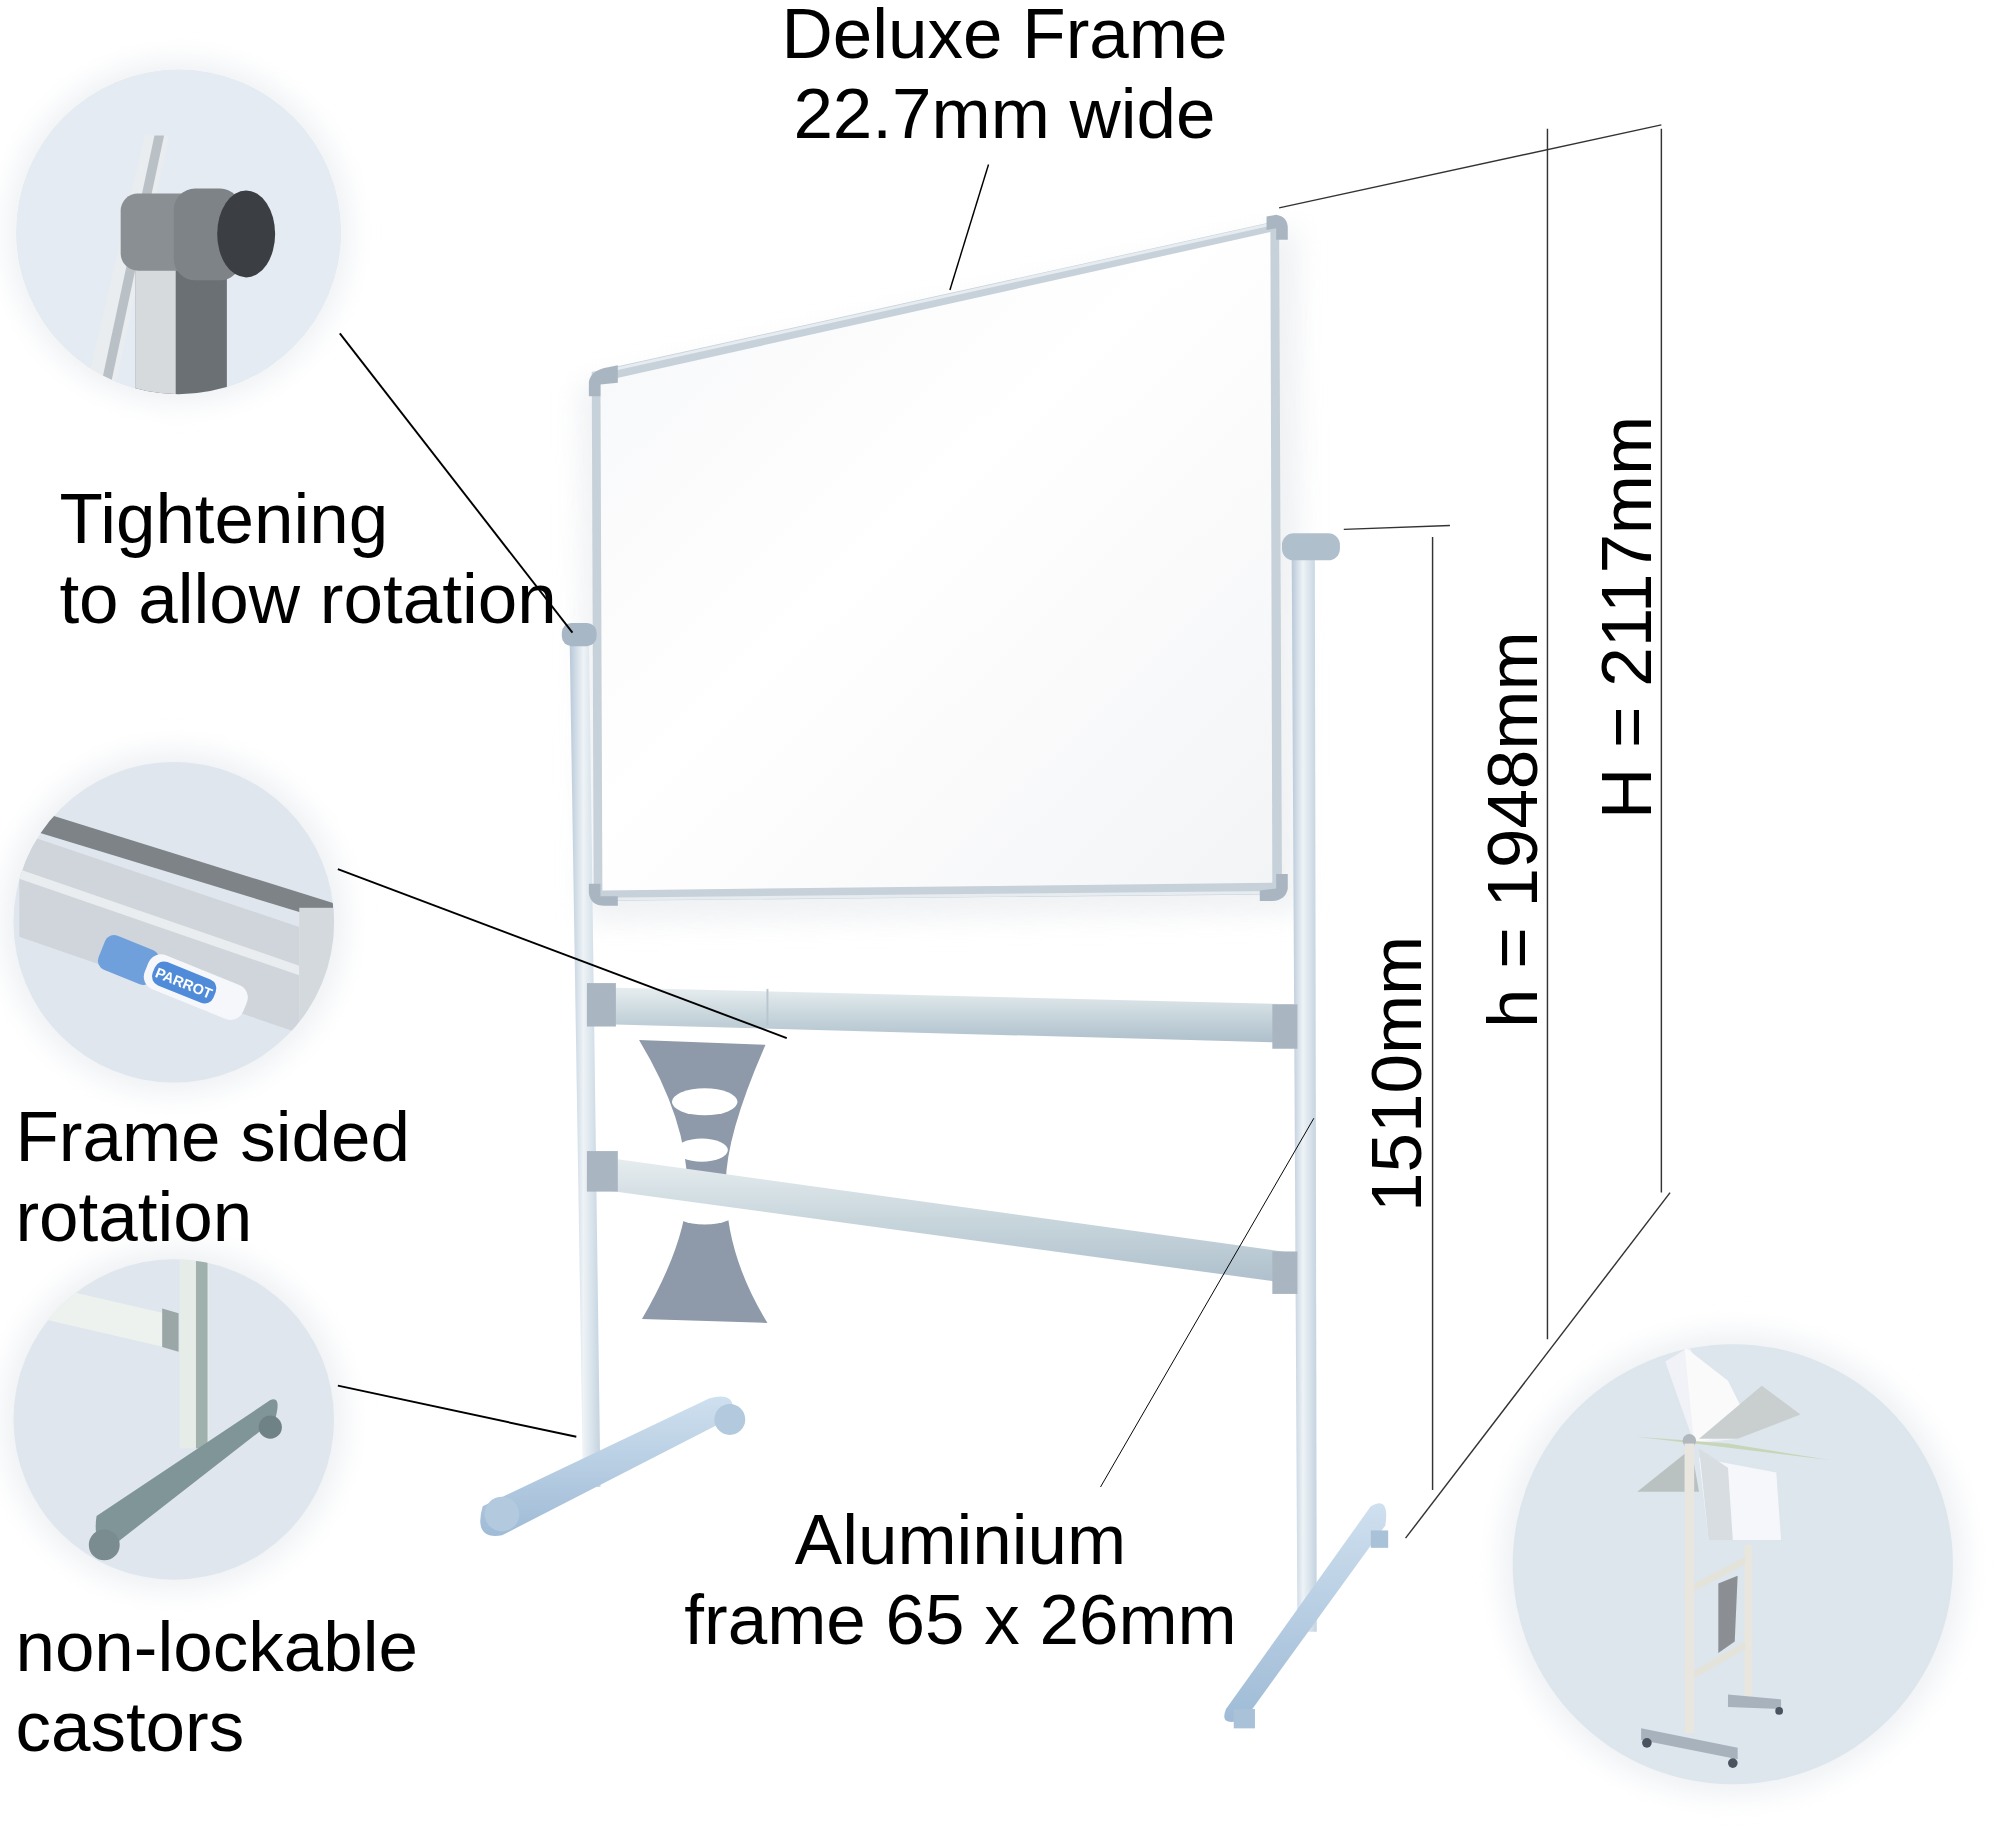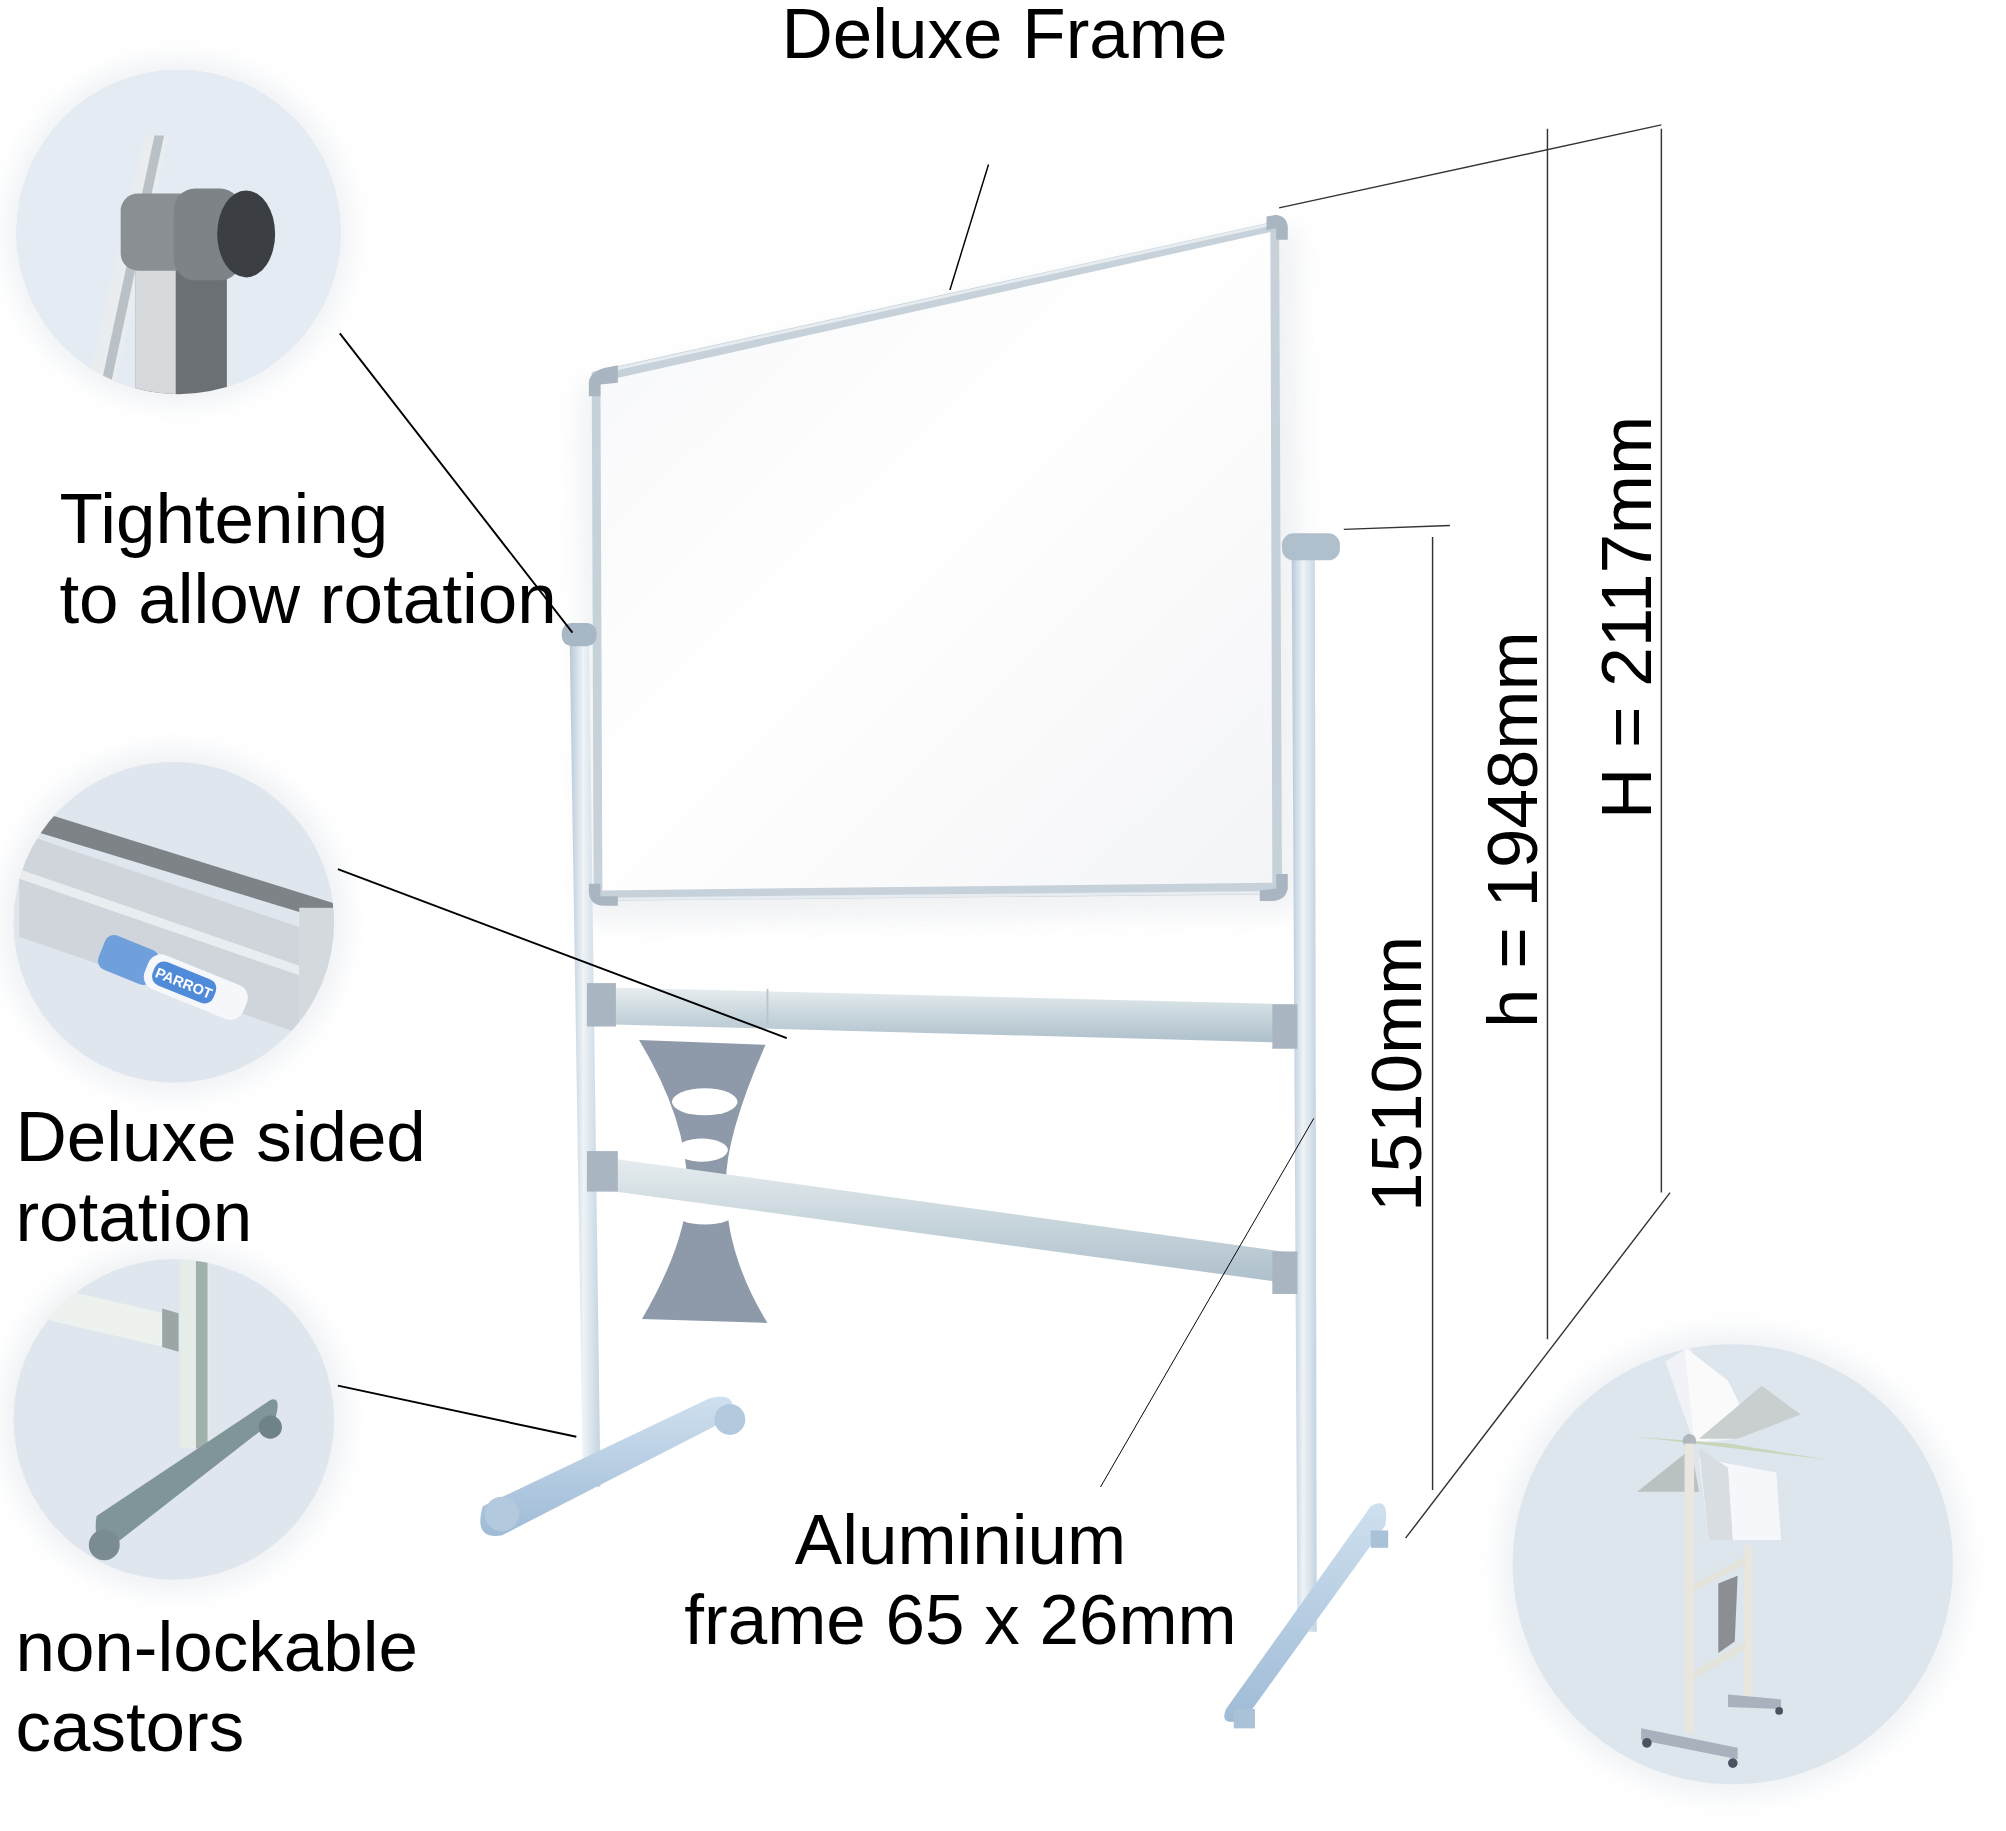--- a/index.html
+++ b/index.html
@@ -205,29 +205,30 @@
 
     <line x1="1392" y1="548" x2="1502" y2="544"></line>
     <line x1="1484" y1="556" x2="1484" y2="1543"></line>
 
     <line x1="1730" y1="1235" x2="1456" y2="1593"></line>
   </g>
 </svg>
 
 <div class="label center" style="left:763px; top:-5.8px; width:483px;">
   <span>Deluxe Frame</span>
+  <span>22.7mm wide</span>
 </div>
 
 <div class="label" style="left:15.4px; top:479px;margin-left:44px;">
   <span>Tightening</span>
   <span>to allow rotation</span>
 </div>
 
 <div class="label" style="left:15.4px; top:1097px;">
-  <span>Deluxe sided</span>
+  <span>Frame sided</span>
   <span>rotation</span>
 </div>
 
 <div class="label" style="left:15.4px; top:1607px;">
   <span>non-lockable</span>
   <span>castors</span>
 </div>
 
 <div class="label center" style="left:642px; top:1500px; width:637px;">
   <span>Aluminium</span>

